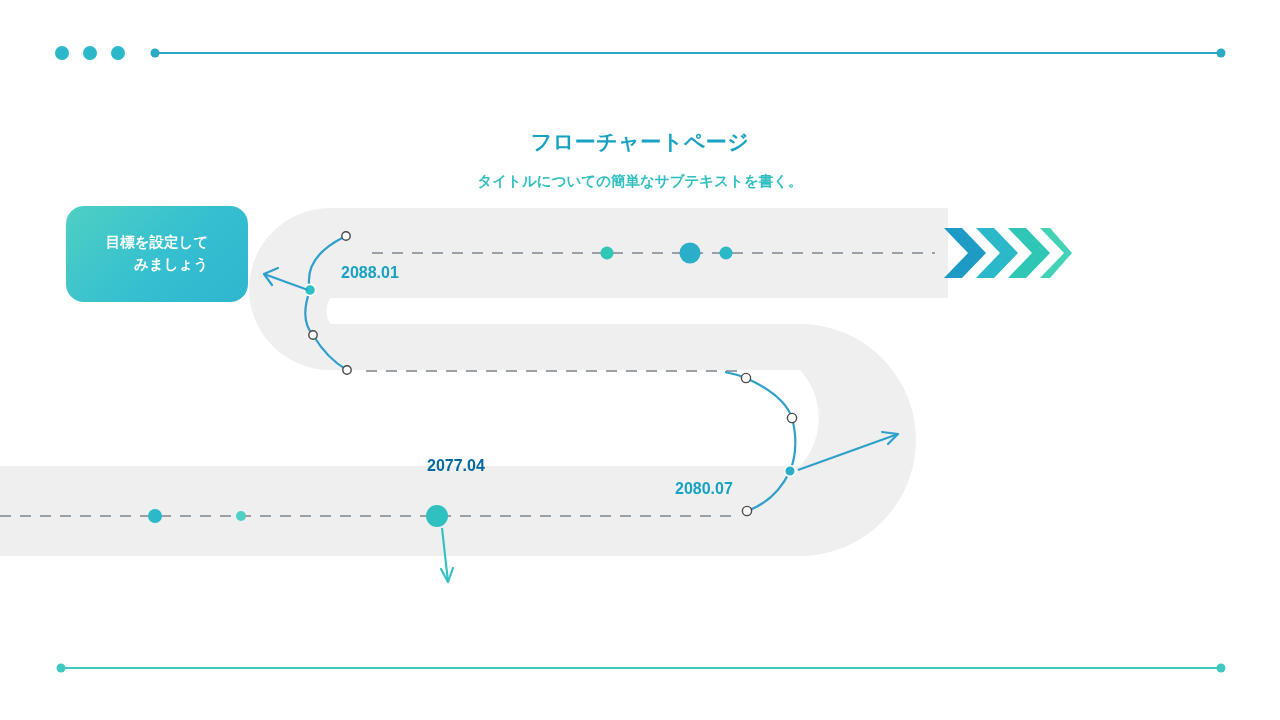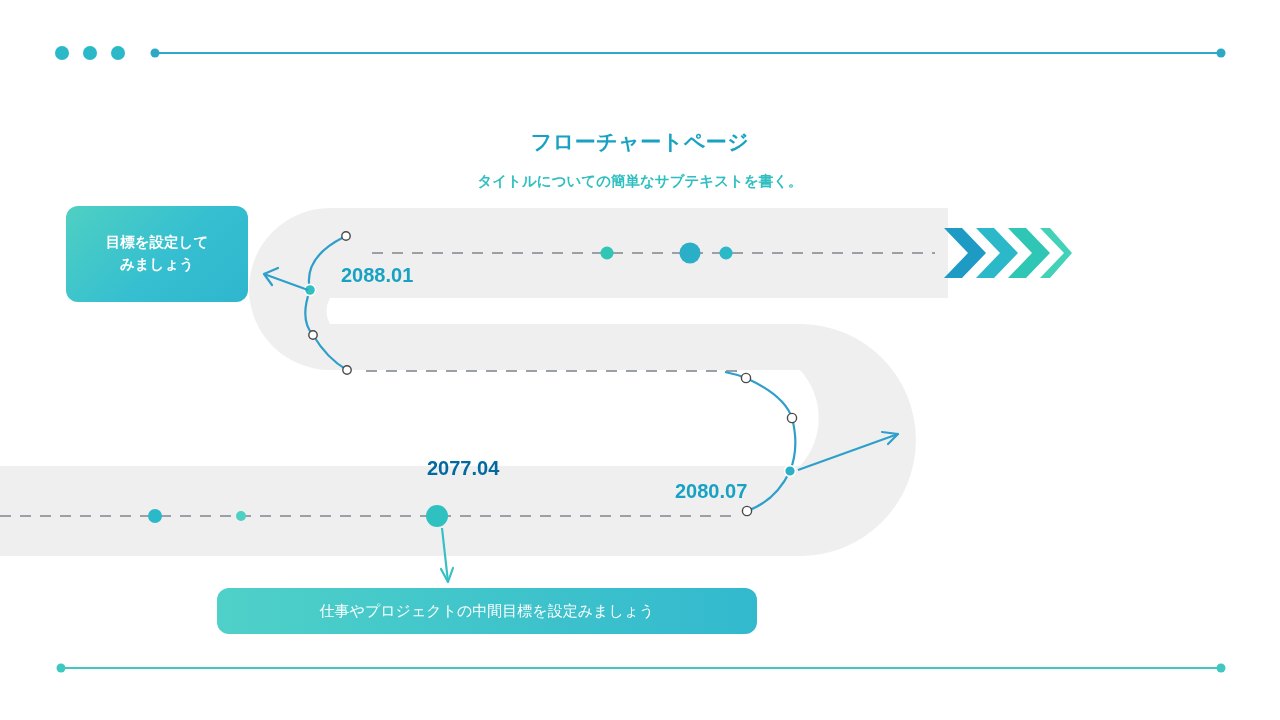--- a/index.html
+++ b/index.html
@@ -46,27 +46,27 @@
     width: 1280px;
     text-align: center;
     font-size: 14.5px;
     color: #2FBFC0;
     font-weight: bold;
   }
 
   
   .callout {
     position: absolute;
-    border-radius: 12px;
+    border-radius: 18px;
     color: #ffffff;
     font-weight: bold;
     display: flex;
     align-items: center;
     justify-content: center;
-    text-align: center;
+    text-align: right;
     line-height: 1.5;
     box-sizing: border-box;
   }
   #callout-goal {
     left: 66px;
     top: 206px;
     width: 182px;
     height: 96px;
     font-size: 14.5px;
     padding: 0 14px;
@@ -87,21 +87,21 @@
     width: 540px;
     height: 46px;
     font-size: 15px;
     font-weight: normal;
     background: linear-gradient(90deg, #4FD0C8 0%, #32B9CE 100%);
   }
 
   
   .year {
     position: absolute;
-    font-size: 20px;
+    font-size: 16px;
     font-weight: bold;
     color: #17A2C4;
     white-space: nowrap;
   }
   #year-2088 { left: 341px; top: 264px; }
   #year-2080 { left: 675px; top: 480px; }
   #year-2077 { left: 400px; top: 457px; color: #0369a1; margin-left: 27px; }
 </style>
 </head>
 <body>
@@ -205,21 +205,18 @@
   <div class="subtitle">タイトルについての簡単なサブテキストを書く。</div>
 
   <div class="callout" id="callout-goal">
     <span>
       <span>目標を設定して</span><br>
       <span>みましょう</span>
     </span>
   </div>
 
 
-  <div class="callout" id="callout-milestone">
-    <span>仕事やプロジェクトの中間目標を設定みましょう</span>
-  </div>
 
   <div class="year" id="year-2088">2088.01</div>
   <div class="year" id="year-2080">2080.07</div>
   <div class="year" id="year-2077">2077.04</div>
 
 </div>
 
 </body></html>

